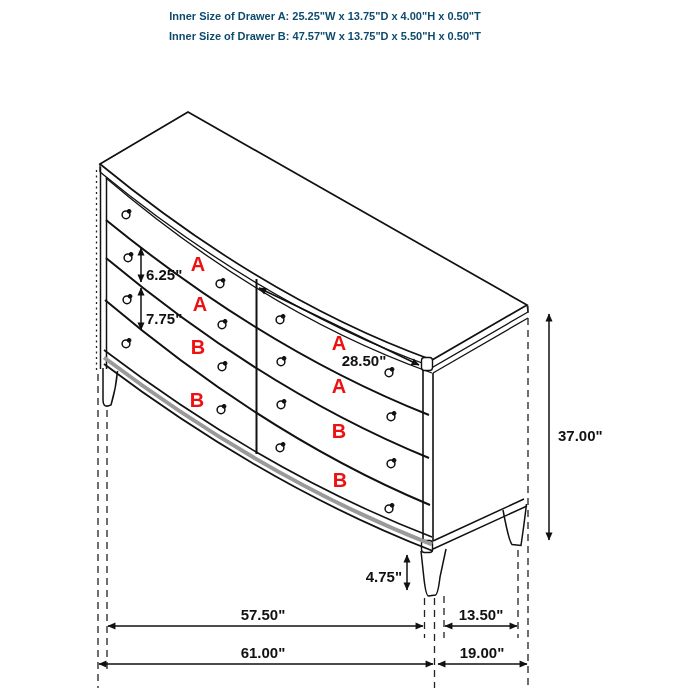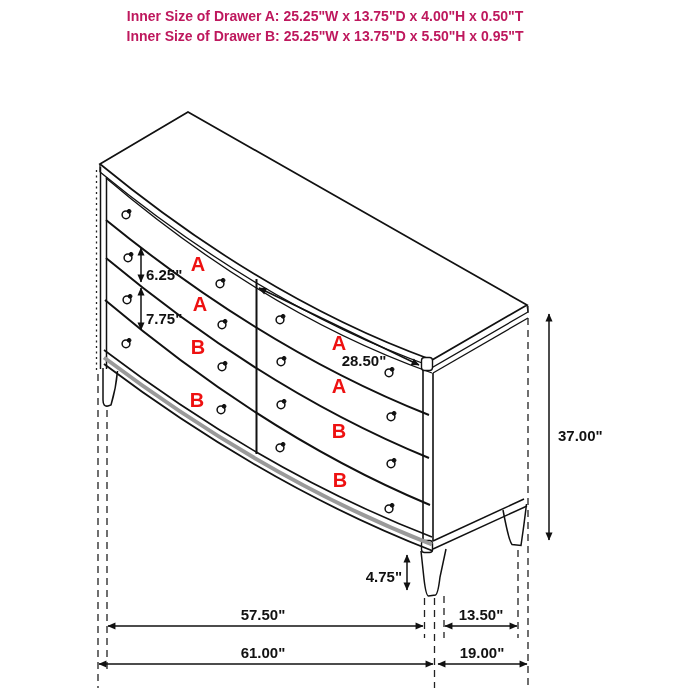--- a/index.html
+++ b/index.html
@@ -4,35 +4,35 @@
 <style>
   html,body{margin:0;padding:0;background:#fff;}
   .stage{
     position:relative;width:700px;height:700px;background:#ffffff;
     font-family:"Liberation Sans", sans-serif;overflow:hidden;
   }
   .titles{
     position:absolute;top:6px;left:0;width:650px;text-align:center;z-index:2;
   }
   .titles .tline{
-    font-size:14px;font-weight:bold;color:#be185d;line-height:20px;letter-spacing:0px;
+    font-size:11px;font-weight:bold;color:#0c4a6e;line-height:20px;letter-spacing:0px;
     white-space:nowrap;
   }
   svg.drawing{position:absolute;top:0;left:0;}
   .dimtxt{font-family:"Liberation Sans",sans-serif;font-size:15px;font-weight:bold;fill:#111;}
   .redlbl{font-family:"Liberation Sans",sans-serif;font-size:20px;font-weight:bold;}
 </style>
 </head>
 <body>
 
 <div class="stage">
 
   <div class="titles">
     <div class="tline">Inner Size of Drawer A: 25.25"W x 13.75"D x 4.00"H x 0.50"T</div>
-    <div class="tline">Inner Size of Drawer B: 25.25"W x 13.75"D x 5.50"H x 0.95"T</div>
+    <div class="tline">Inner Size of Drawer B: 47.57"W x 13.75"D x 5.50"H x 0.50"T</div>
   </div>
 
   <svg class="drawing" width="700" height="700" viewBox="0 0 700 700">
     <defs>
       <marker id="ah" viewBox="0 0 10 10" refX="9.3" refY="5" markerWidth="10" markerHeight="8" markerUnits="userSpaceOnUse" orient="auto-start-reverse">
         <path d="M0,0.6 L10,5 L0,9.4 Z" fill="#111"></path>
       </marker>
       <g id="knob">
         <circle cx="0" cy="0.8" r="3.9" fill="#fff" stroke="#111" stroke-width="1.5"></circle>
         <circle cx="3.1" cy="-2.7" r="1.9" fill="#111" stroke="#111" stroke-width="1"></circle>

